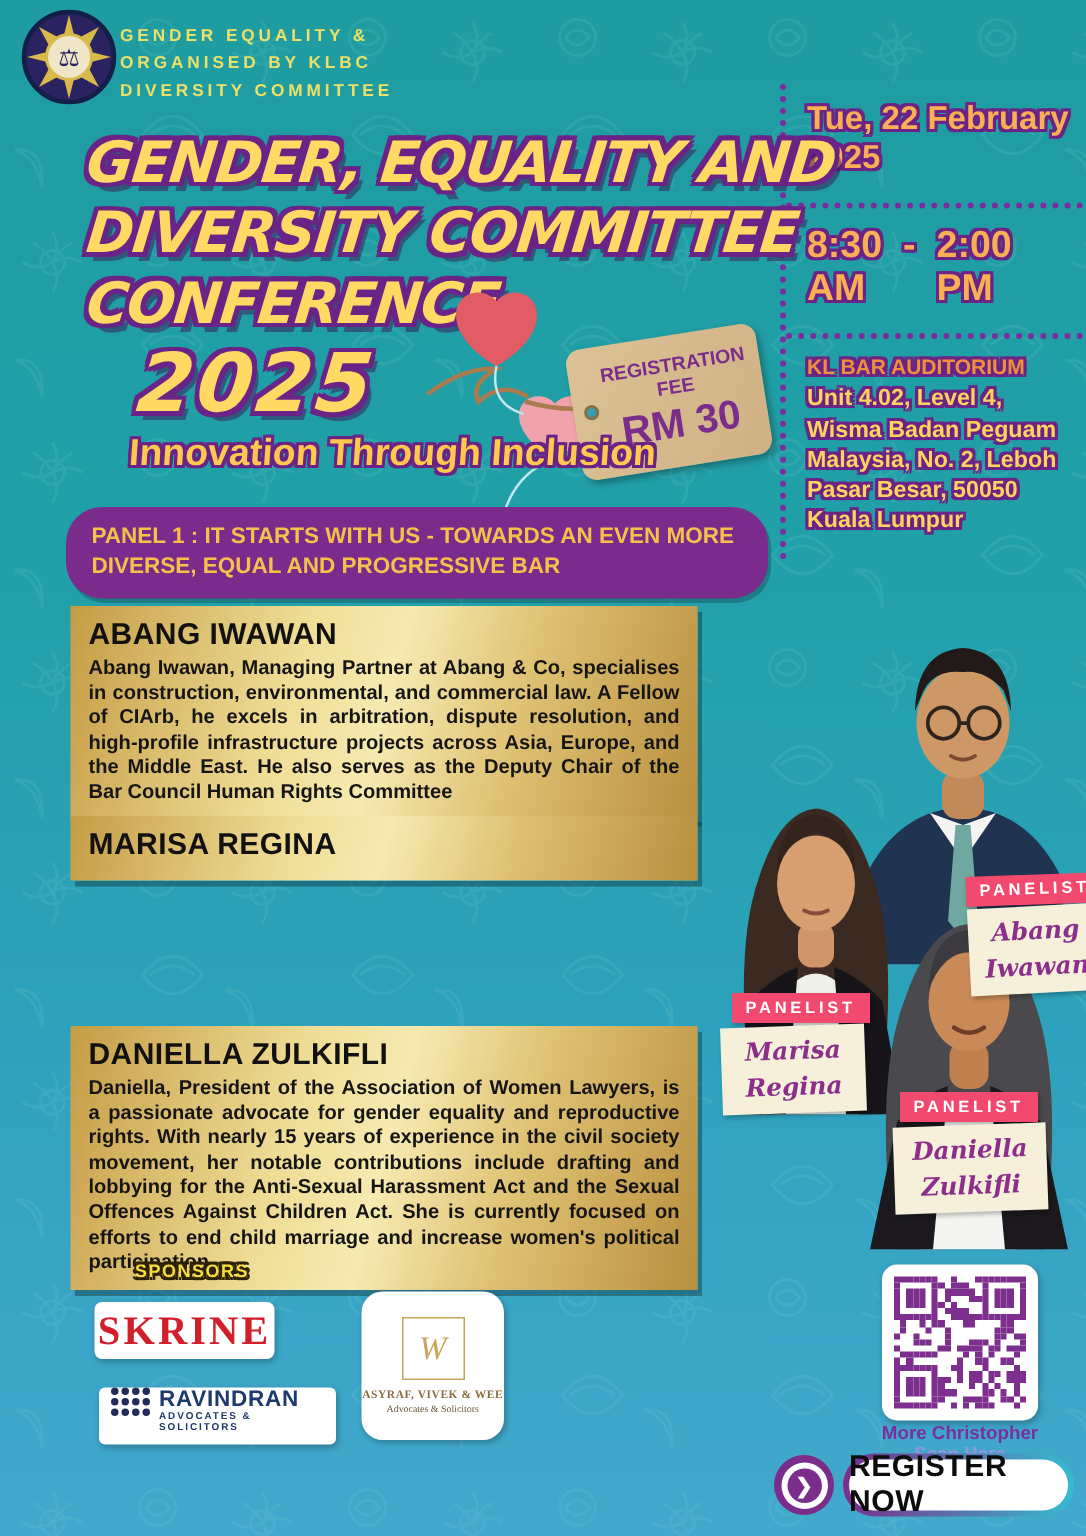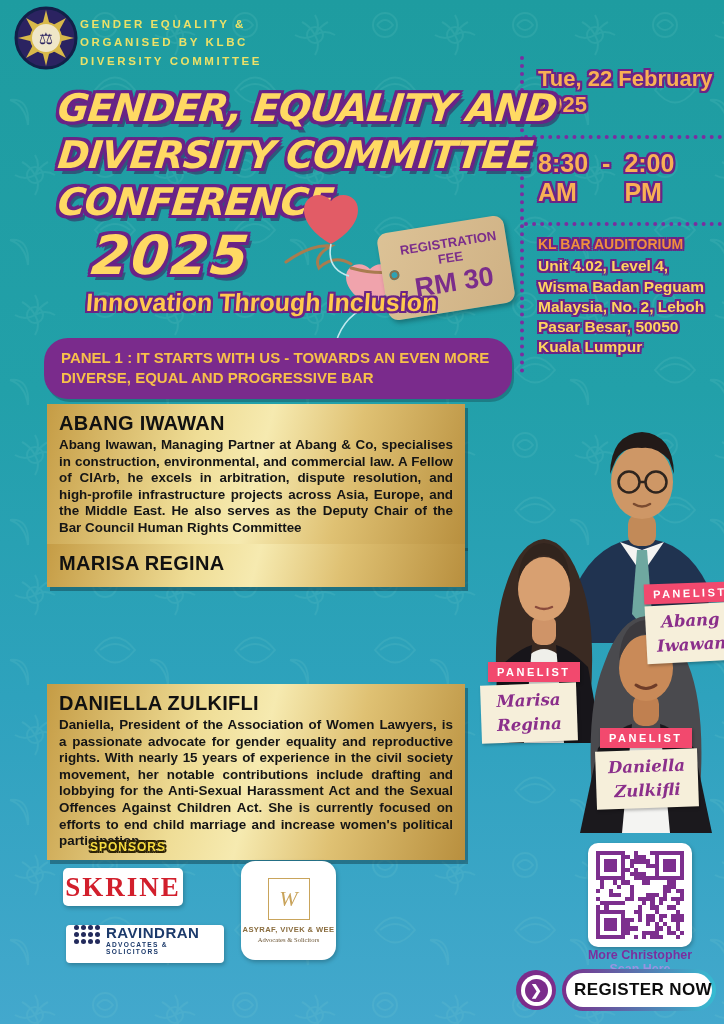--- a/index.html
+++ b/index.html
@@ -91,41 +91,41 @@
     display:flex;gap:6px;padding:0 8px;box-sizing:border-box;box-shadow:1px 2px 4px rgba(0,0,0,.25);}
   .rav-dots{display:grid;grid-template-columns:repeat(4,5px);grid-auto-rows:5px;gap:2px;}
   .rav-dots span{width:5px;height:5px;border-radius:50%;background:#232b5c;}
   .rav-texts{display:flex;flex-direction:column;line-height:1;}
   .rav-name{color:#1c3a6b;font-weight:bold;font-size:15px;letter-spacing:.5px;}
   .rav-sub{color:#1c3a6b;font-size:6.6px;letter-spacing:1.3px;margin-top:2px;font-weight:bold;}
   .avw-box{left:241px;top:861px;width:95px;height:99px;background:#fff;border-radius:14px;
     display:flex;flex-direction:column;align-items:center;justify-content:center;box-shadow:1px 2px 4px rgba(0,0,0,.25);}
   .avw-mono{width:40px;height:40px;border:1.5px solid #c9a45b;display:flex;align-items:center;justify-content:center;
     color:#c9a45b;font-family:"Liberation Serif",serif;font-size:22px;font-style:italic;margin-bottom:5px;}
-  .avw-name{color:#8a6d3f;font-family:Liberation Sans, sans-serif;font-size:7.6px;letter-spacing:.4px;font-weight:bold;}
+  .avw-name{color:#8a6d3f;font-family:Liberation Serif, serif;font-size:7.6px;letter-spacing:.4px;font-weight:bold;}
   .avw-sub{color:#6b5433;font-family:"Liberation Serif",serif;font-size:6.6px;margin-top:2px;}
 
   
   .qr-box{left:588px;top:843px;width:104px;height:104px;background:#fff;border-radius:10px;
     display:flex;align-items:center;justify-content:center;box-shadow:1px 2px 4px rgba(0,0,0,.25);}
   .qr-grid{display:grid;grid-template-columns:repeat(21,4.2px);grid-auto-rows:4.2px;}
   .qr-grid i{display:block;}
   .qr-grid i.on{background:#7d2f8e;}
   .qr-more{left:560px;top:948px;width:160px;text-align:center;color:#7b2f9e;font-weight:bold;font-size:12.5px;}
   .qr-scan{left:560px;top:962px;width:160px;text-align:center;color:#9a93e2;font-weight:bold;font-size:12.5px;}
 
   .reg-circle{left:516px;top:970px;width:40px;height:40px;border-radius:50%;background:#7b2d8b;
     display:flex;align-items:center;justify-content:center;cursor:pointer;}
   .reg-circle .inner-ring{width:31px;height:31px;border-radius:50%;background:#fff;display:flex;align-items:center;justify-content:center;}
   .reg-circle .core{width:23px;height:23px;border-radius:50%;background:#7b2d8b;color:#fff;display:flex;
     align-items:center;justify-content:center;font-size:14px;font-weight:bold;}
   .reg-pill{left:562px;top:969px;width:154px;height:42px;border-radius:22px;box-sizing:border-box;padding:4px;
     background:linear-gradient(90deg,#7b2d8b,#35bcd2);cursor:pointer;}
   .reg-pill-inner{width:100%;height:100%;background:#fff;border-radius:18px;display:flex;align-items:center;
-    justify-content:flex-end;color:#0c0c0c;font-weight:bold;font-size:17px;letter-spacing:.4px;}
+    justify-content:flex-start;color:#0c0c0c;font-weight:bold;font-size:20px;letter-spacing:.4px;}
 </style>
 </head>
 <body>
 
 <div class="poster">
 
   <svg class="abs pattern-layer" width="724" height="1024">
     <defs>
       <pattern id="flor" width="140" height="140" patternUnits="userSpaceOnUse">
         <g fill="none" stroke="#8fd8cf" stroke-width="2" opacity="0.22">

